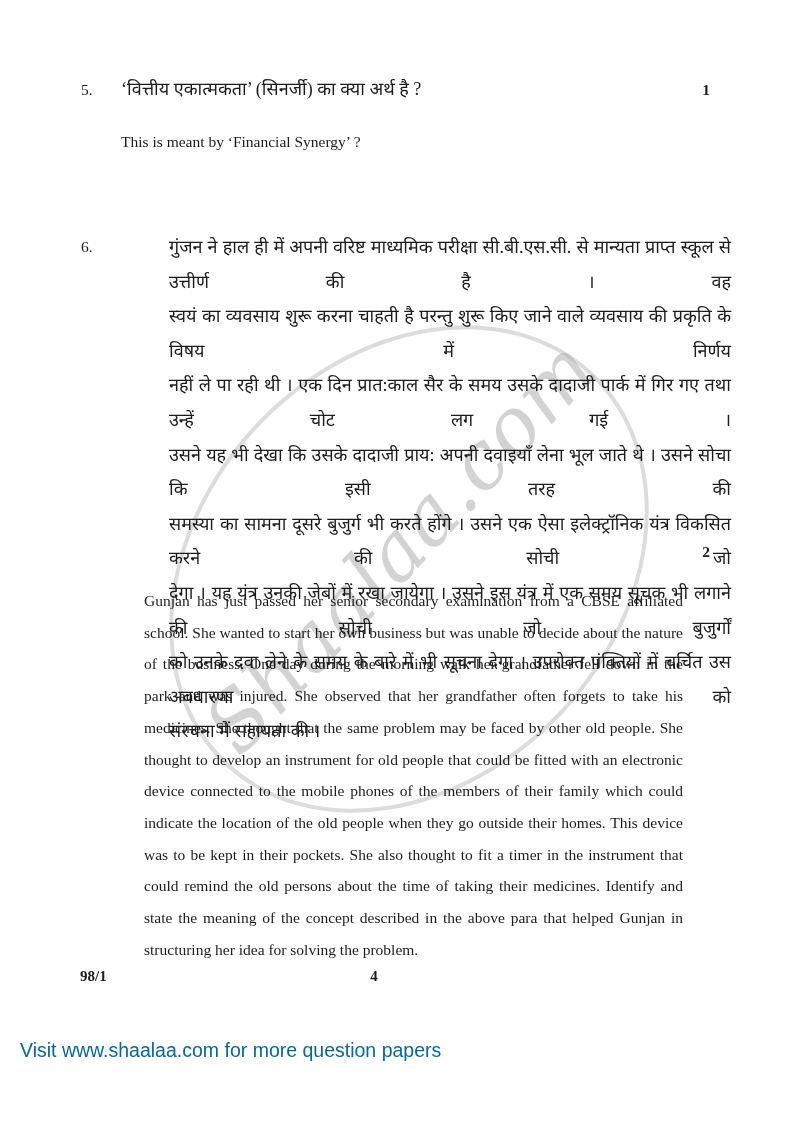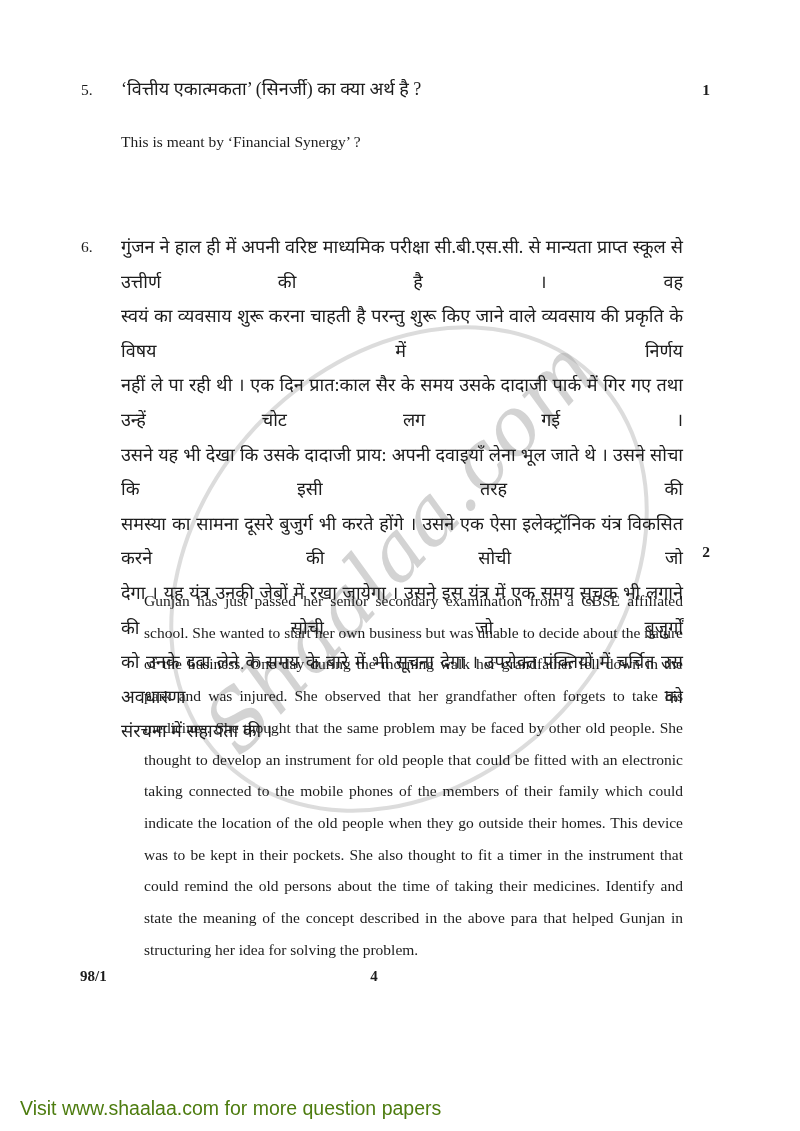--- a/index.html
+++ b/index.html
@@ -61,20 +61,21 @@
   }
   .qblock {
     position: absolute;
     left: 121px;
     width: 562px;
   }
 
   .hindi {
     font-size: 18px;
     line-height: 34.6px;
+    margin-left: 48px;
   }
   .hindi .jline { text-align: justify; text-align-last: justify; }
   .hindi .jline.last { text-align: justify; text-align-last: left; }
 
   .english {
     font-size: 15.5px;
     line-height: 31.7px;
   }
   .english .jline { text-align: justify; text-align-last: justify; margin-left: 23px; }
   .english .jline.last { text-align: justify; text-align-last: left; }
@@ -98,24 +99,24 @@
     width: 748px;
     text-align: center;
     font-size: 15px;
     font-weight: bold;
   }
 
   
   .banner {
     position: absolute;
     left: 20px;
-    top: 1097px;
+    top: 1039px;
     font-family: "Liberation Sans", sans-serif;
     font-size: 19.5px;
-    color: #4d7c0f;
+    color: #0369a1;
   }
 </style>
 </head>
 <body>
 
 <div class="page">
 
   <div class="wm-ellipse"></div>
   <div class="wm-text">Shaalaa.com</div>
 
@@ -141,21 +142,21 @@
 
     <div class="mark" style="top:543px">2</div>
 
     <div class="qblock english" style="top:585px">
       <div class="jline">Gunjan has just passed her senior secondary examination from a CBSE affiliated</div>
       <div class="jline">school. She wanted to start her own business but was unable to decide about the nature</div>
       <div class="jline">of the business. One day during the morning walk her grandfather fell down in the</div>
       <div class="jline">park and was injured. She observed that her grandfather often forgets to take his</div>
       <div class="jline">medicines. She thought that the same problem may be faced by other old people. She</div>
       <div class="jline">thought to develop an instrument for old people that could be fitted with an electronic</div>
-      <div class="jline">taking connected to the mobile phones of the members of their family which could</div>
+      <div class="jline">device connected to the mobile phones of the members of their family which could</div>
       <div class="jline">indicate the location of the old people when they go outside their homes. This device</div>
       <div class="jline">was to be kept in their pockets. She also thought to fit a timer in the instrument that</div>
       <div class="jline">could remind the old persons about the time of taking their medicines. Identify and</div>
       <div class="jline">state the meaning of the concept described in the above para that helped Gunjan in</div>
       <div class="jline last">structuring her idea for solving the problem.</div>
     </div>
 
     <div class="paper-code">98/1</div>
     <div class="page-number">4</div>
 

